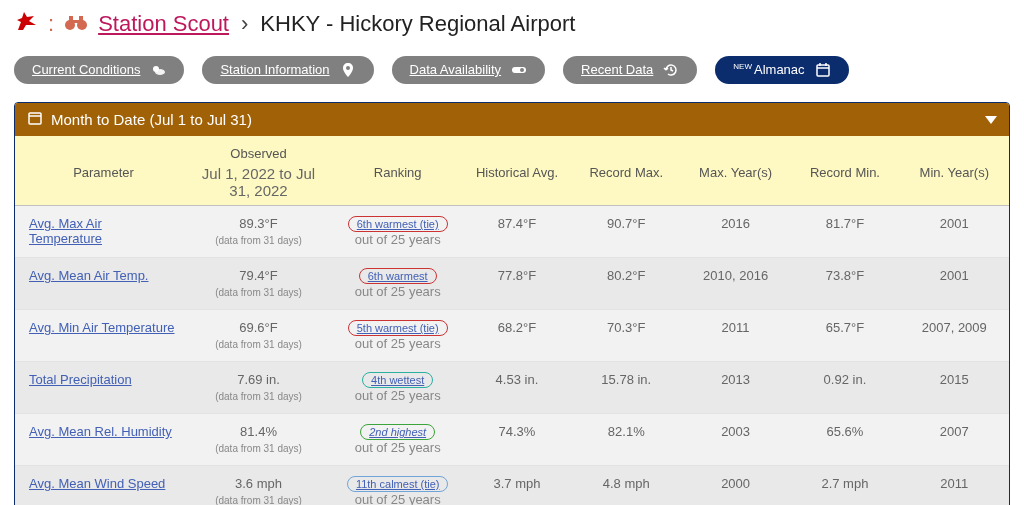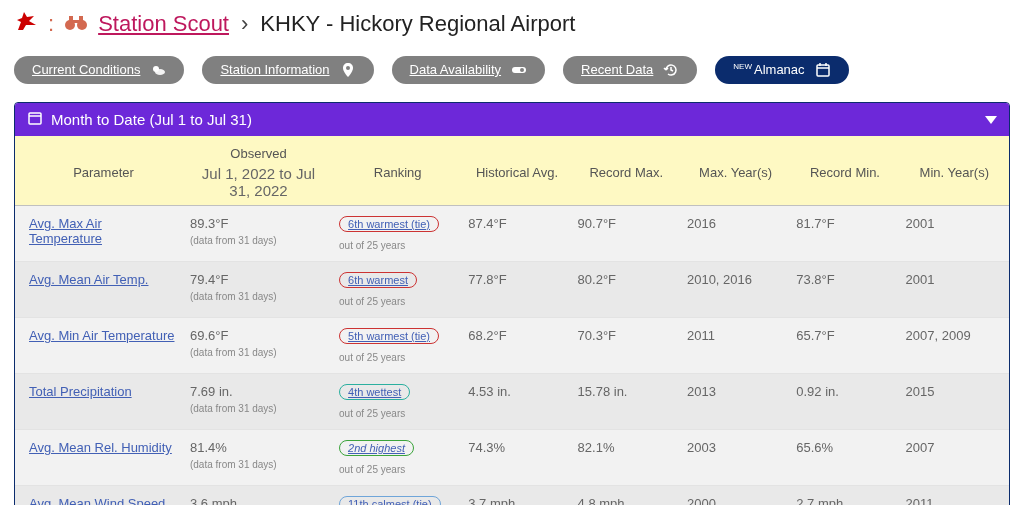--- a/index.html
+++ b/index.html
@@ -50,21 +50,21 @@
   }
   .tab-new { font-size: 8px; margin-right: 2px; vertical-align: top; text-decoration: none; }
   .ticon { width:16px; height:16px; display:inline-block; }
 
   .panel {
     border: 1px solid #0B2C6D;
     border-radius: 4px 4px 0 0;
     overflow: hidden;
   }
   .panel-header {
-    background: #6d28d9;
+    background: #a16207;
     color: #fff;
     padding: 7px 12px;
     font-size: 15px;
     display: flex;
     align-items: center;
     justify-content: space-between;
   }
   .panel-header-left { display:flex; align-items:center; gap:8px; }
   .triangle-down {
     width:0; height:0;
@@ -82,20 +82,21 @@
     padding: 10px 6px 6px;
     text-align: center;
     border-bottom: 1px solid #c0c0c0;
   }
   thead th .subhead { font-size: 15px; display:block; margin-top:4px; color:#666; font-weight:400;}
   thead th:first-child { text-align:center; padding-left:14px;}
   tbody tr { border-bottom: 1px solid #e3e3e3; }
   tbody tr:nth-child(odd) { background:#f2f2f2; }
   tbody tr:nth-child(even) { background:#e9e9e9; }
   tbody td {
+    text-align: center;
     font-size: 13px;
     color: #666;
     padding: 10px 6px;
     vertical-align: top;
   }
   tbody td:first-child {
     text-align:left;
     padding-left:14px;
   }
   .param-link { color:#4260B5; text-decoration: underline; cursor:pointer; }
@@ -107,21 +108,21 @@
     border-radius: 10px;
     padding: 1px 8px;
     font-size:11px;
     text-decoration: underline;
     cursor:pointer;
   }
   .rank-red { border-color:#CC3333; color:#4260B5; }
   .rank-teal { border-color:#2BAF9F; color:#4260B5; }
   .rank-green { border-color:#3BA43B; color:#4260B5;font-style:italic; }
   .rank-blue { border-color:#6FA5D9; color:#4260B5; }
-  .rank-sub { font-size:10px; color:#888; display:block; margin-top:8px; }
+  .rank-sub { font-size:13px; color:#888; display:block; margin-top:0; }
 
   col.c-param { width:17%; }
   col.c-obs { width:15%; }
   col.c-rank { width:13%; }
   col.c-rest { width:11%; }
 </style>
 </head>
 <body>
 
 <div class="page">

